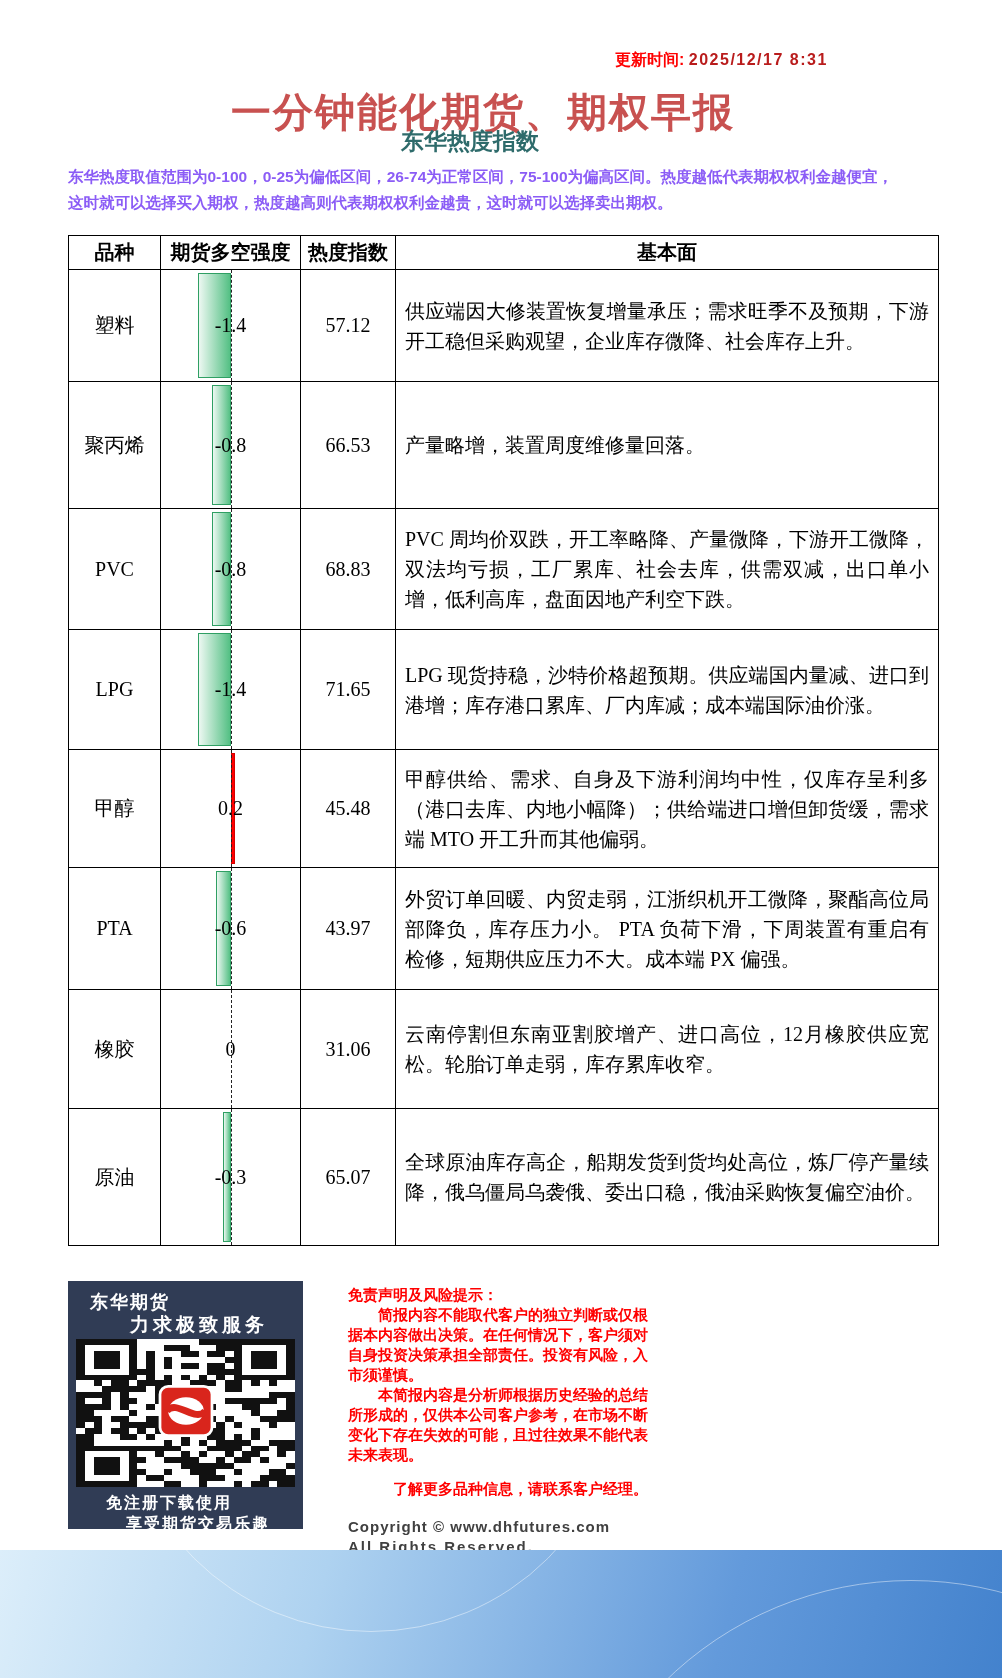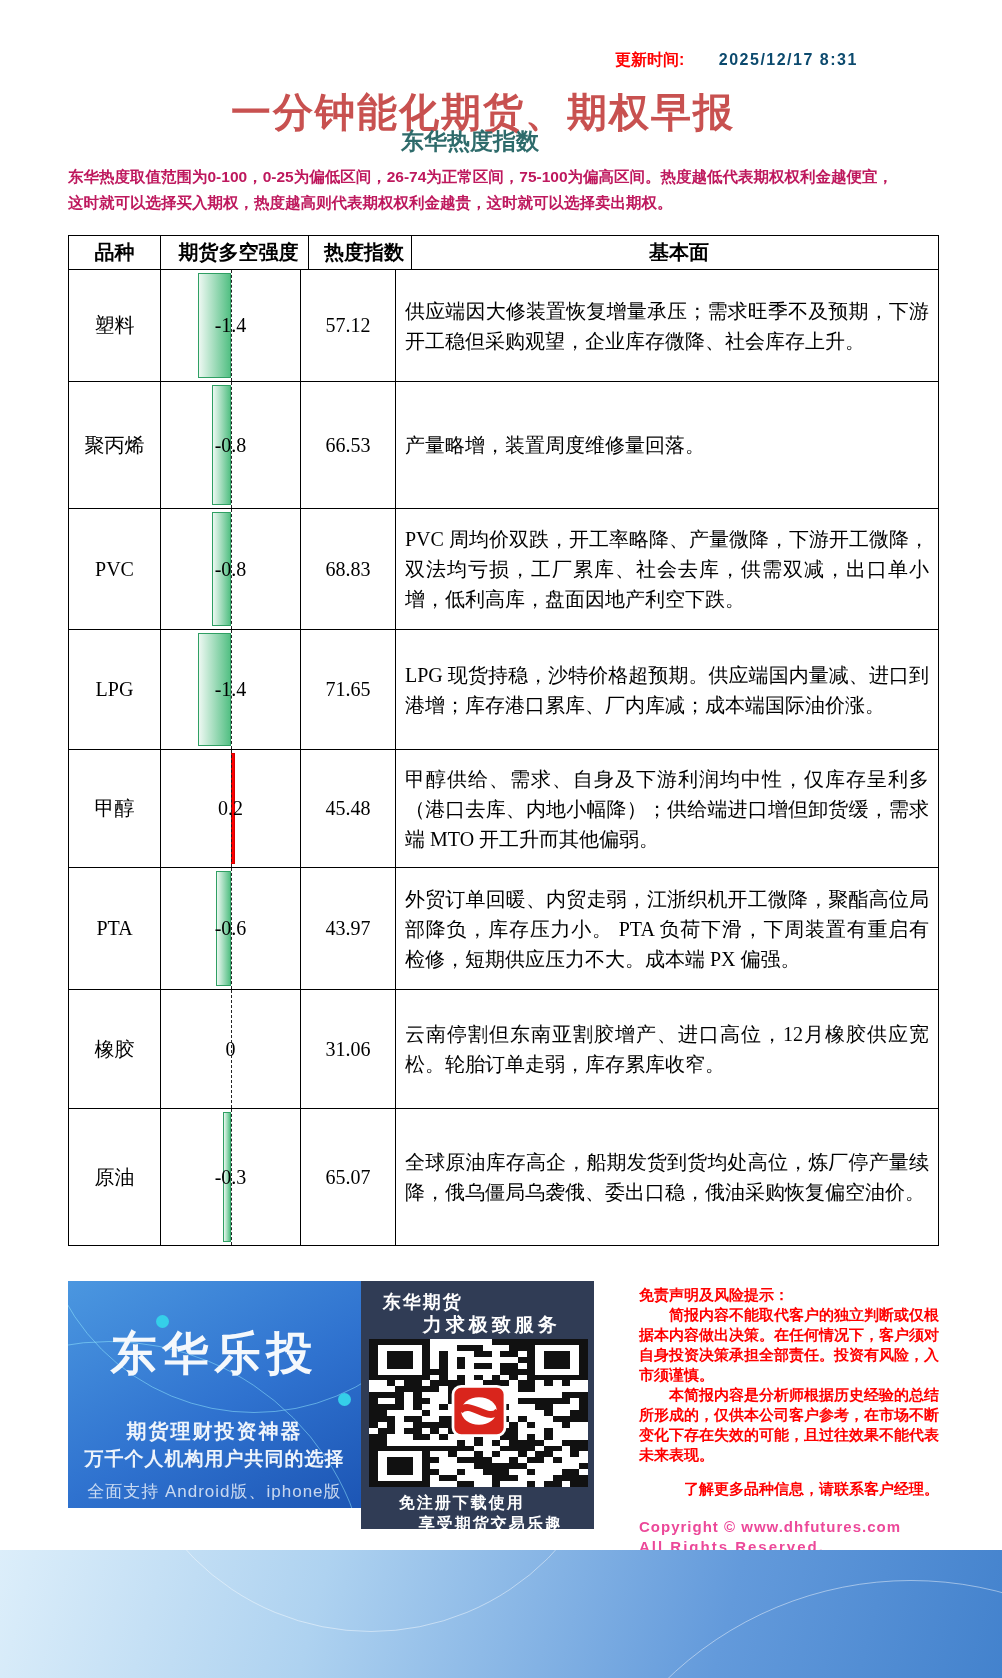--- a/index.html
+++ b/index.html
@@ -3,32 +3,32 @@
 <meta charset="utf-8">
 <style>
   html,body{margin:0;padding:0;background:#fff;}
   .page{position:relative;width:1002px;height:1678px;background:#fff;overflow:hidden;
         font-family:"Liberation Serif","DejaVu Serif",serif;color:#000;}
 
   
   .update-row{position:absolute;top:50px;left:615px;font-family:"Liberation Sans","DejaVu Sans",sans-serif;
               font-weight:bold;font-size:16px;white-space:nowrap;}
   .upd-label{color:#ff0000;}
-  .upd-time{color:#0c4a6e;margin-left:30px;letter-spacing:1.5px;}
+  .upd-time{color:#b91c1c;letter-spacing:1.5px;}
   .title{position:absolute;top:72px;left:0;width:940px;margin:13px;text-align:center;
          font-size:40px;font-weight:700;color:#c85150;letter-spacing:2px;}
   .subtitle{position:absolute;top:126px;left:0;width:940px;margin:0;text-align:center;
             font-size:23px;font-weight:700;color:#2e6b6b;}
-  .intro{position:absolute;top:164px;left:68px;width:882px;color:#be185d;
+  .intro{position:absolute;top:164px;left:68px;width:882px;color:#8b5cf6;
          font-family:"Liberation Sans","DejaVu Sans",sans-serif;font-weight:bold;
          font-size:15.5px;line-height:26px;}
 
   
   .dh-table{position:absolute;top:235px;left:68px;width:871px;border:1px solid #000;box-sizing:border-box;background:#fff;}
-  .thead{display:flex;height:34px;border-bottom:1px solid #000;box-sizing:border-box;gap:8px;}
+  .thead{display:flex;height:34px;border-bottom:1px solid #000;box-sizing:border-box;}
   .c{box-sizing:border-box;border-right:1px solid #000;display:flex;align-items:center;justify-content:center;}
   .c:last-child{border-right:none;}
   .c1{width:92px;}
   .c2{width:140px;position:relative;}
   .c3{width:95px;}
   .c4{flex:1;justify-content:flex-start;}
   .th{font-weight:bold;font-size:20px;}
   .trow{display:flex;border-bottom:1px solid #000;box-sizing:border-box;}
   .trow:last-child{border-bottom:none;}
   .vname,.heat,.sval{font-size:20px;}
@@ -64,21 +64,21 @@
   .qr-logo{position:absolute;top:46px;left:82px;width:56px;height:52px;}
   .qr-dl{position:absolute;color:#fff;font-size:16px;font-weight:bold;letter-spacing:2px;}
   .qr-dl1{top:212px;left:38px;}
   .qr-dl2{top:233px;left:58px;}
 
   .legal{position:relative;flex:1;box-sizing:border-box;padding:4px 0 0 45px;
          color:#ff0000;font-weight:bold;font-size:15px;line-height:20px;}
   .legal p{margin:0;width:300px;text-align:justify;}
   .legal .heading{text-align:left;}
   .legal .contact{margin-top:14px;text-align:right;}
-  .copyright{margin-top:18px;color:#ec4899;width:300px;}
+  .copyright{margin-top:18px;color:#404040;width:300px;}
   .cp1{margin:0;font-size:15px;letter-spacing:1px;}
   .cp2{margin:2px 0 0 0;text-align:center;letter-spacing:2px;font-size:15px;}
   .cp3{margin:3px 0 0 0;font-size:15px;}
 
   .bottom-strip{position:absolute;top:1550px;left:0;width:1002px;height:128px;overflow:hidden;
                 background:linear-gradient(105deg,#dceefa 0%,#aed2f0 32%,#639adb 72%,#4382cd 100%);}
   .strip-orbit{position:absolute;border-radius:50%;border:1px solid rgba(255,255,255,.45);}
   .strip-o1{width:500px;height:500px;top:-420px;left:120px;}
   .strip-o2{width:700px;height:700px;top:30px;left:560px;}
 </style>
@@ -241,30 +241,20 @@
     </div>
     <div class="c c4">
       <p class="fund">全球原油库存高企，船期发货到货均处高位，炼厂停产量续降，俄乌僵局乌袭俄、委出口稳，俄油采购恢复偏空油价。</p>
     </div>
   </div>
 </div>
   </div>
 
   <div class="banner">
 
-    <div class="app-banner">
-      <div class="orbit orbit1"></div>
-      <div class="orbit orbit2"></div>
-      <div class="dot dot1"></div>
-      <div class="dot dot2"></div>
-      <div class="app-title">东华乐投</div>
-      <div class="app-line app-line1">期货理财投资神器</div>
-      <div class="app-line app-line2">万千个人机构用户共同的选择</div>
-      <div class="app-line app-line3">全面支持 Android版、iphone版</div>
-    </div>
 
     <div class="qr-banner">
       <div class="qr-brand">东华期货</div>
       <div class="qr-slogan">力求极致服务</div>
       <div class="qr-white">
         <div id="qr-grid"><svg width="219" height="148" viewBox="0 0 25 25" preserveAspectRatio="none" shape-rendering="crispEdges">
               <rect x="0" y="0" width="25" height="25" fill="#ffffff"></rect>
               <rect x="0" y="0" width="7" height="7" fill="#111"></rect>
               <rect x="1" y="1" width="5" height="5" fill="#fff"></rect>
               <rect x="2" y="2" width="3" height="3" fill="#111"></rect>

